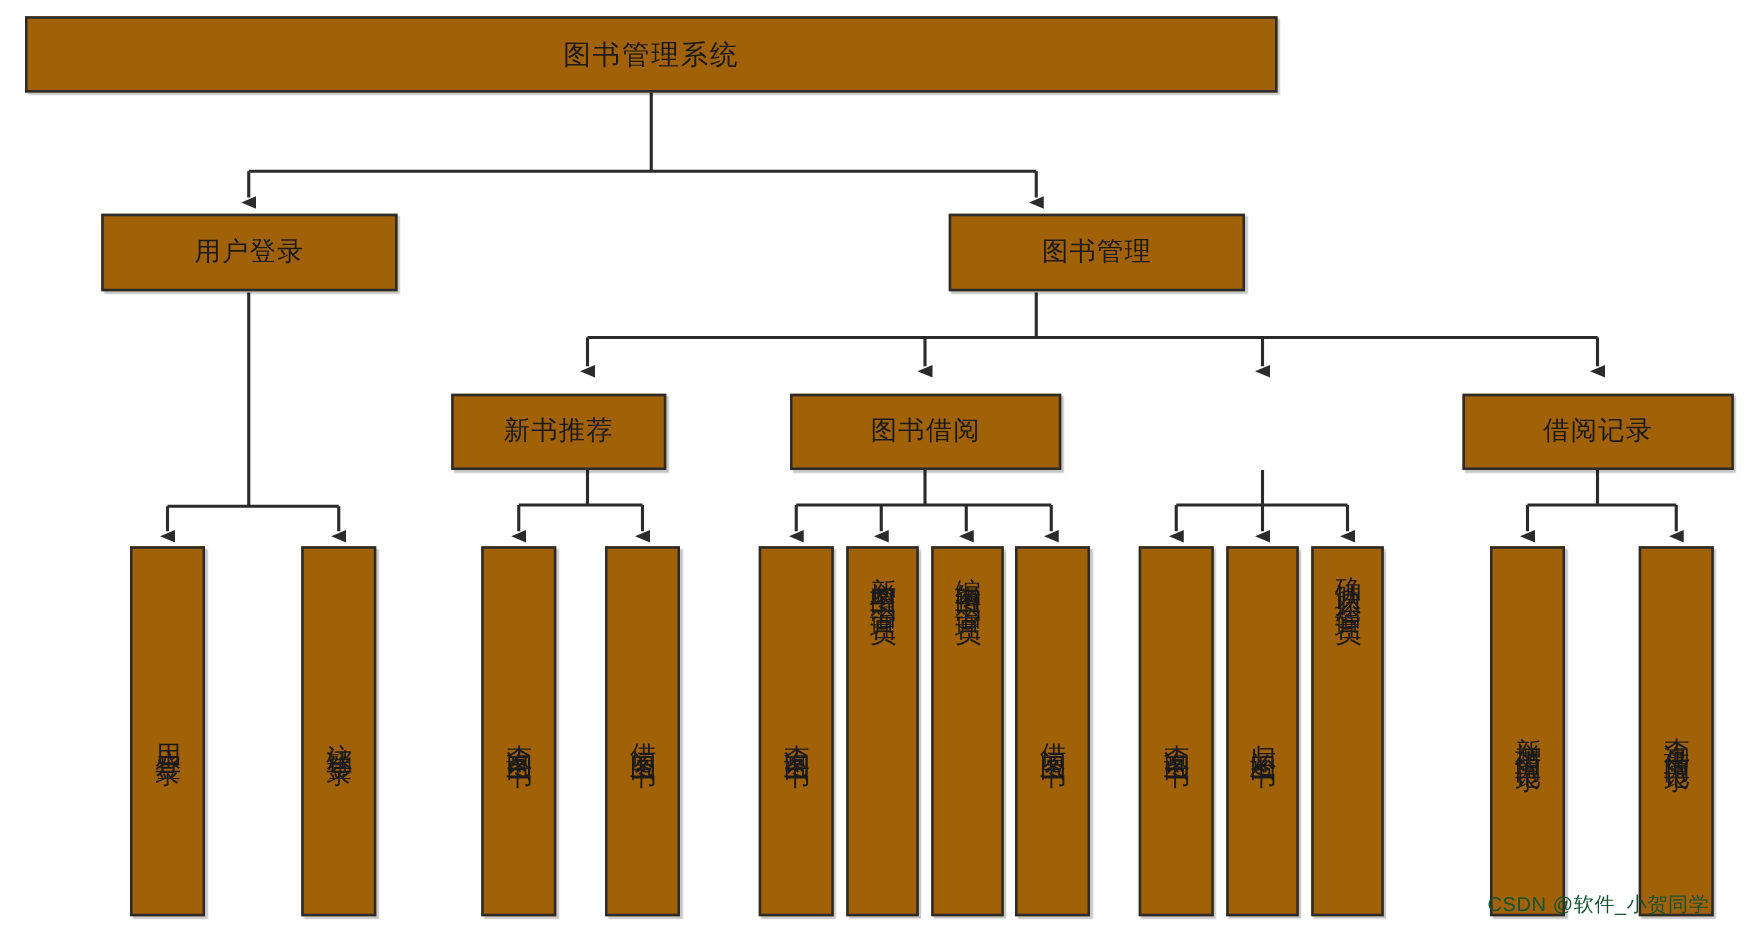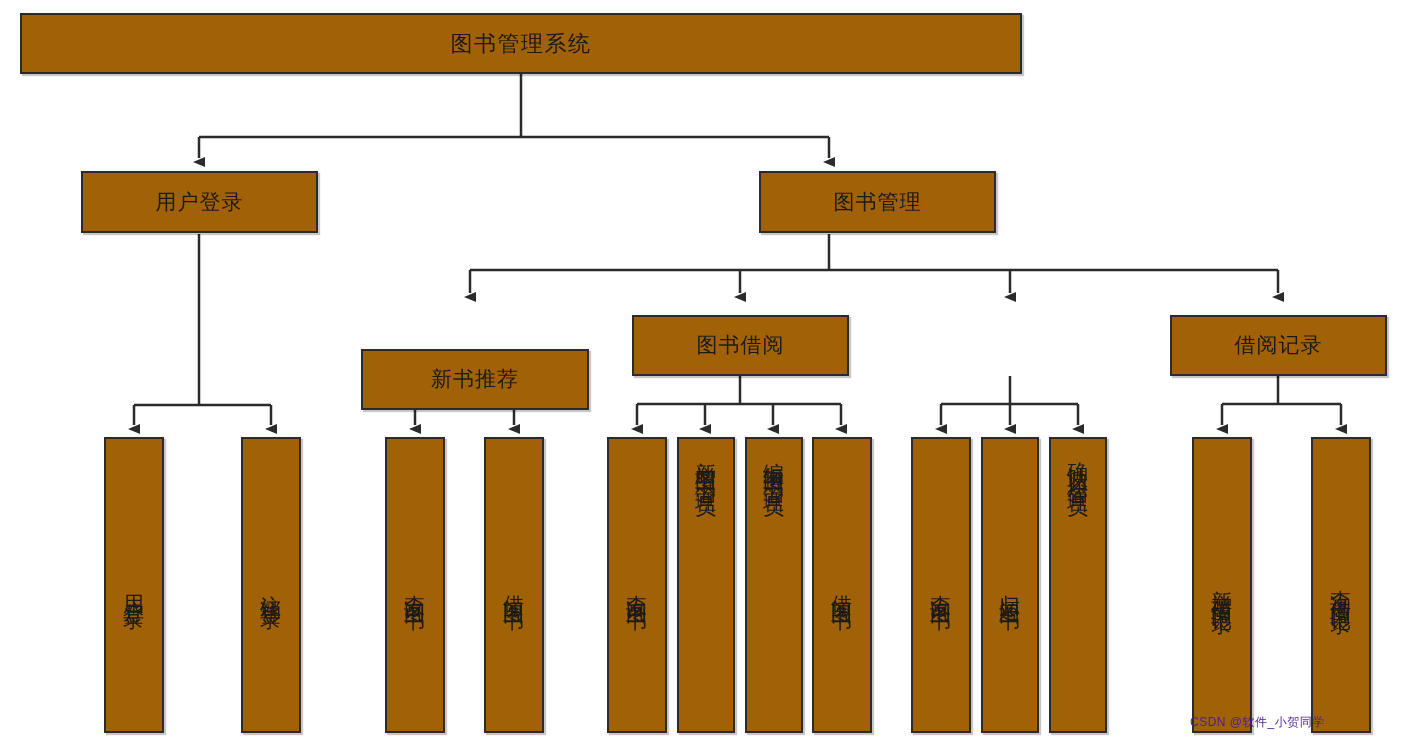--- a/index.html
+++ b/index.html
@@ -63,22 +63,22 @@
     font-size: 21px;
     letter-spacing: 5px;
     line-height: 1;
     white-space: nowrap;
   }
   .node.v.tall-text {
     align-items: flex-start;
   }
   .watermark {
     position: absolute;
-    font-size: 12px;
-    color: #4c1d95;
+    font-size: 16px;
+    color: #14532d;
     white-space: nowrap;
     letter-spacing: 0.5px;
     user-select: none;
   }
 </style>
 </head>
 <body>
 
 <div id="canvas">
 
@@ -136,21 +136,21 @@
     <span class="label">图书管理系统</span>
   </div>
 
   <div class="node h" style="left:81px; top:171px; width:237px; height:62px;">
     <span class="label">用户登录</span>
   </div>
   <div class="node h" style="left:711px; top:171px; width:237px; height:62px;margin-left:48px;">
     <span class="label">图书管理</span>
   </div>
 
-  <div class="node h" style="left:361px; top:315px; width:228px; height:61px;margin-top:34px;">
+  <div class="node h" style="left:361px; top:315px; width:172px; height:61px;">
     <span class="label">新书推荐</span>
   </div>
   <div class="node h" style="left:632px; top:315px; width:217px; height:61px;align-items:center;">
     <span class="label">图书借阅</span>
   </div>
   <div class="node h" style="left:1170px; top:315px; width:217px; height:61px;">
     <span class="label">借阅记录</span>
   </div>
 
   <div class="node v" style="left:104px; top:437px; width:60px; height:296px; align-items:center;">

